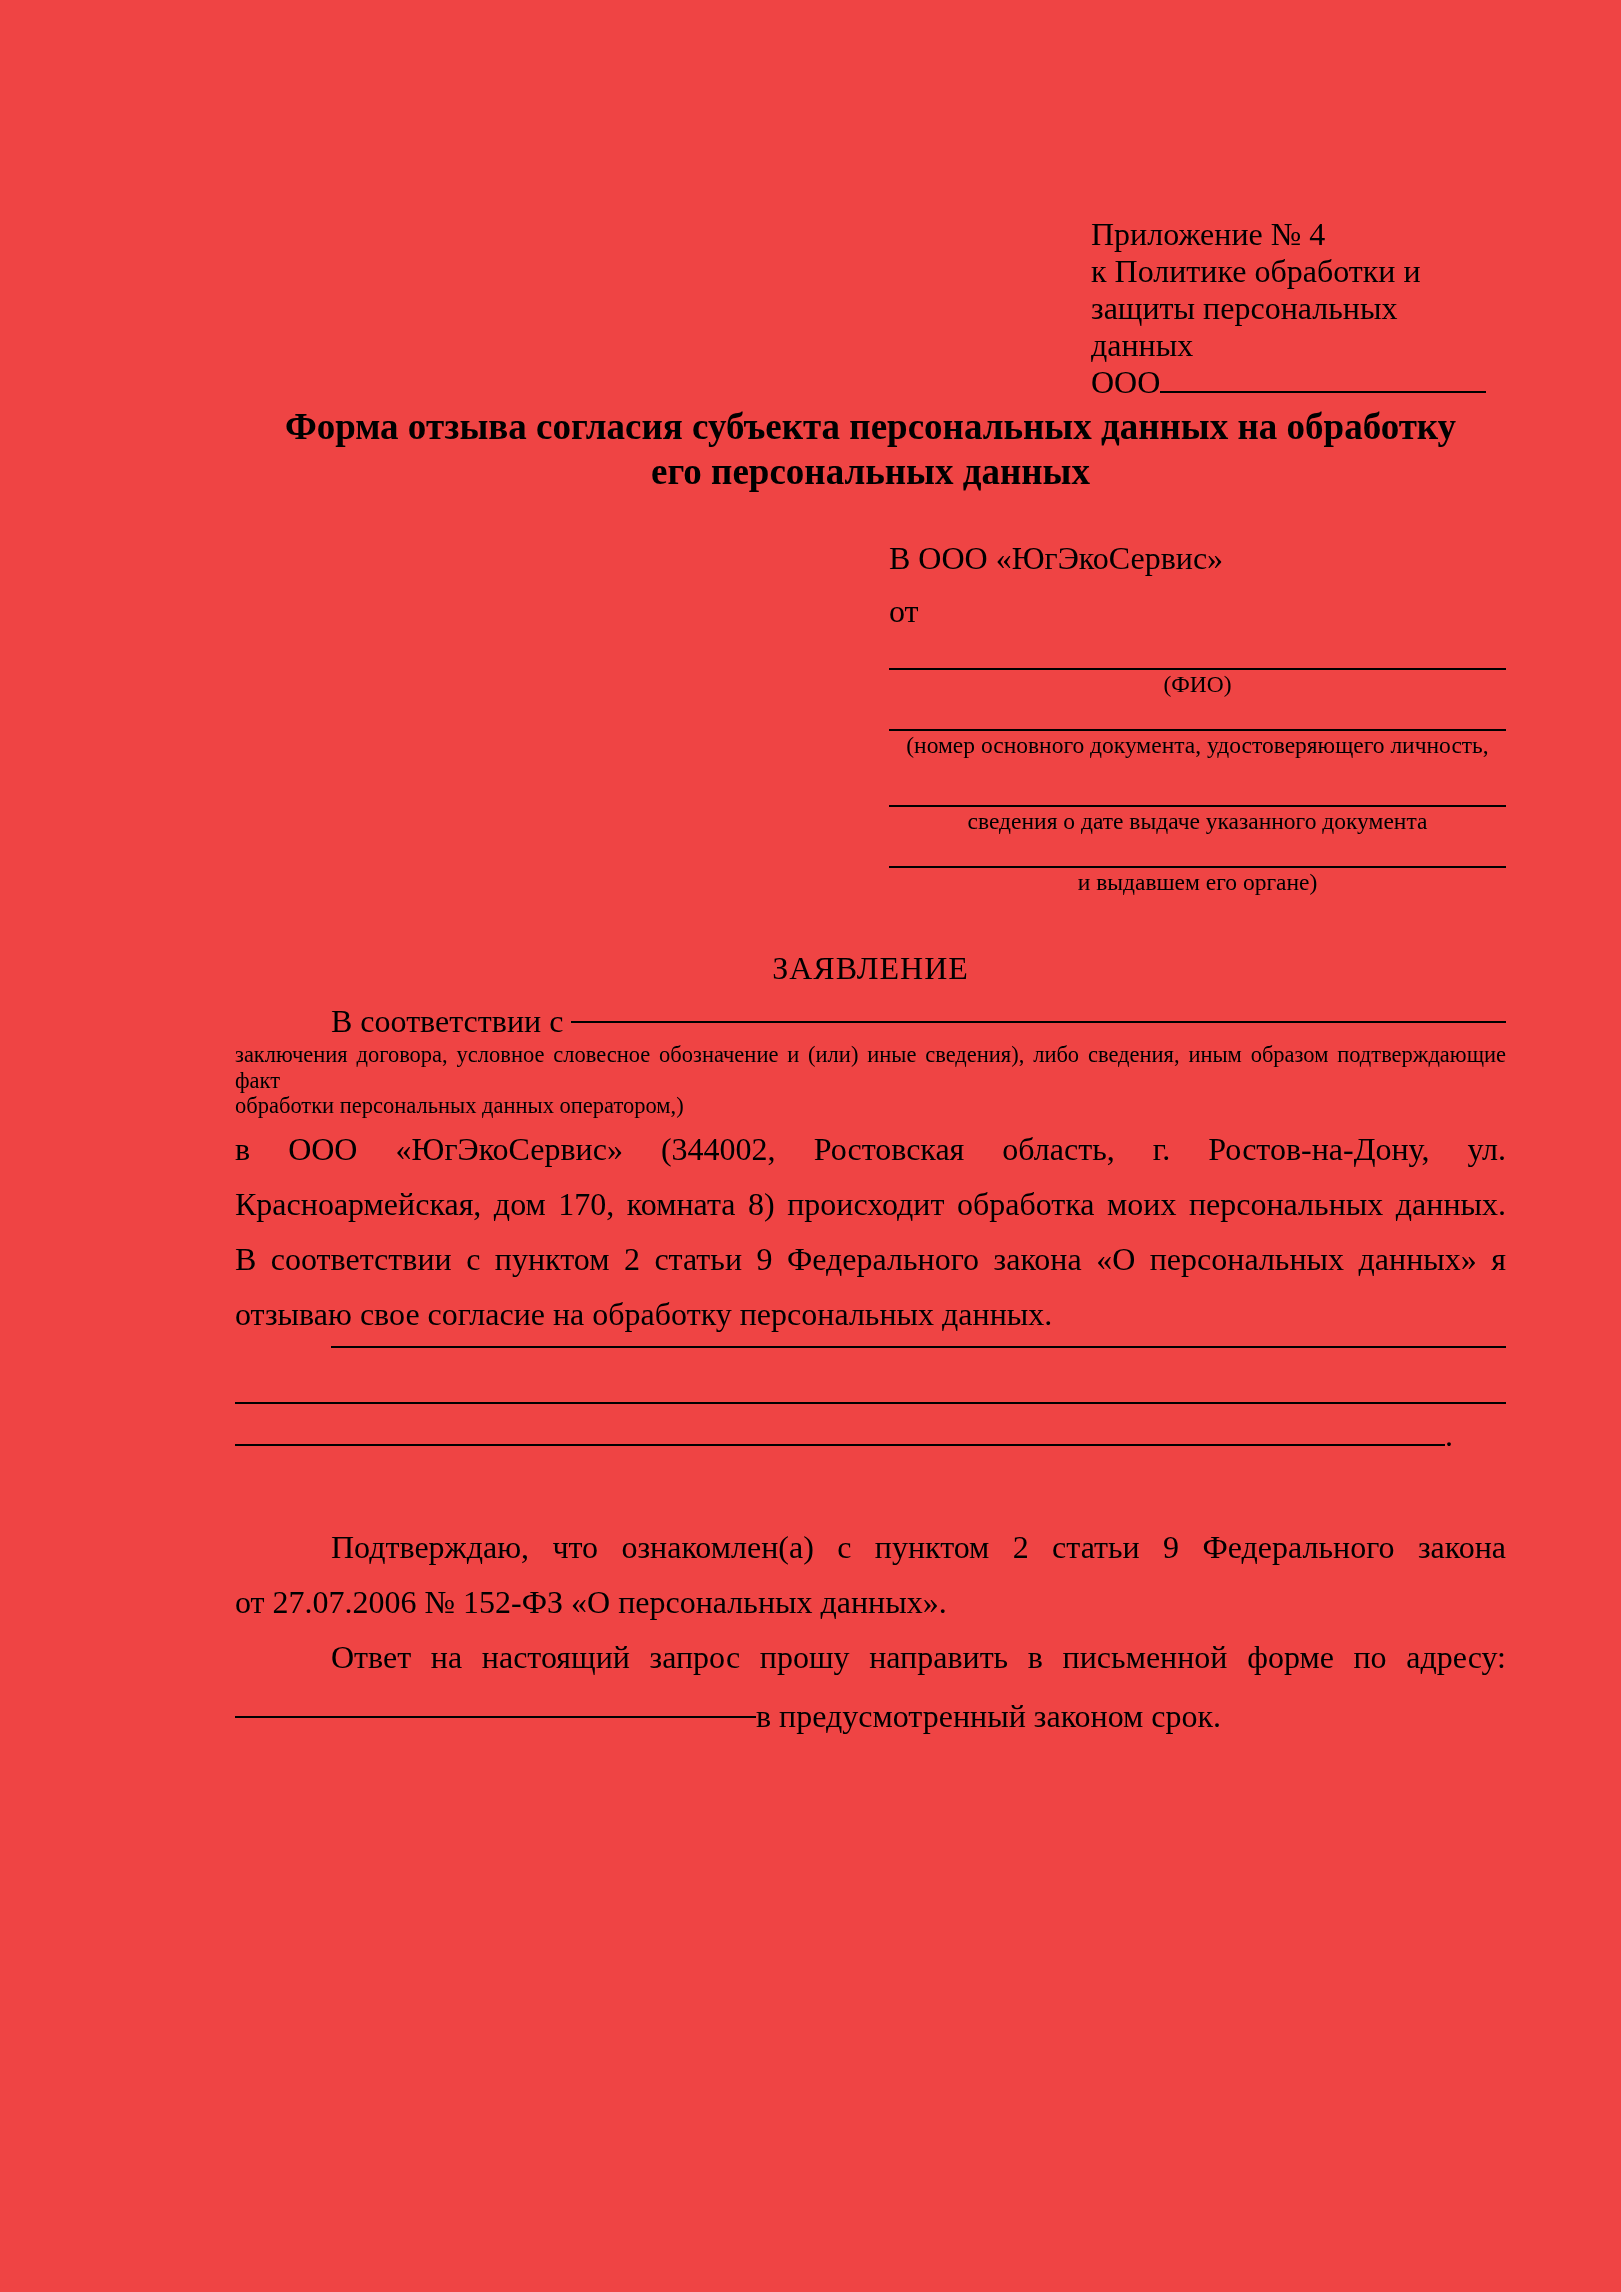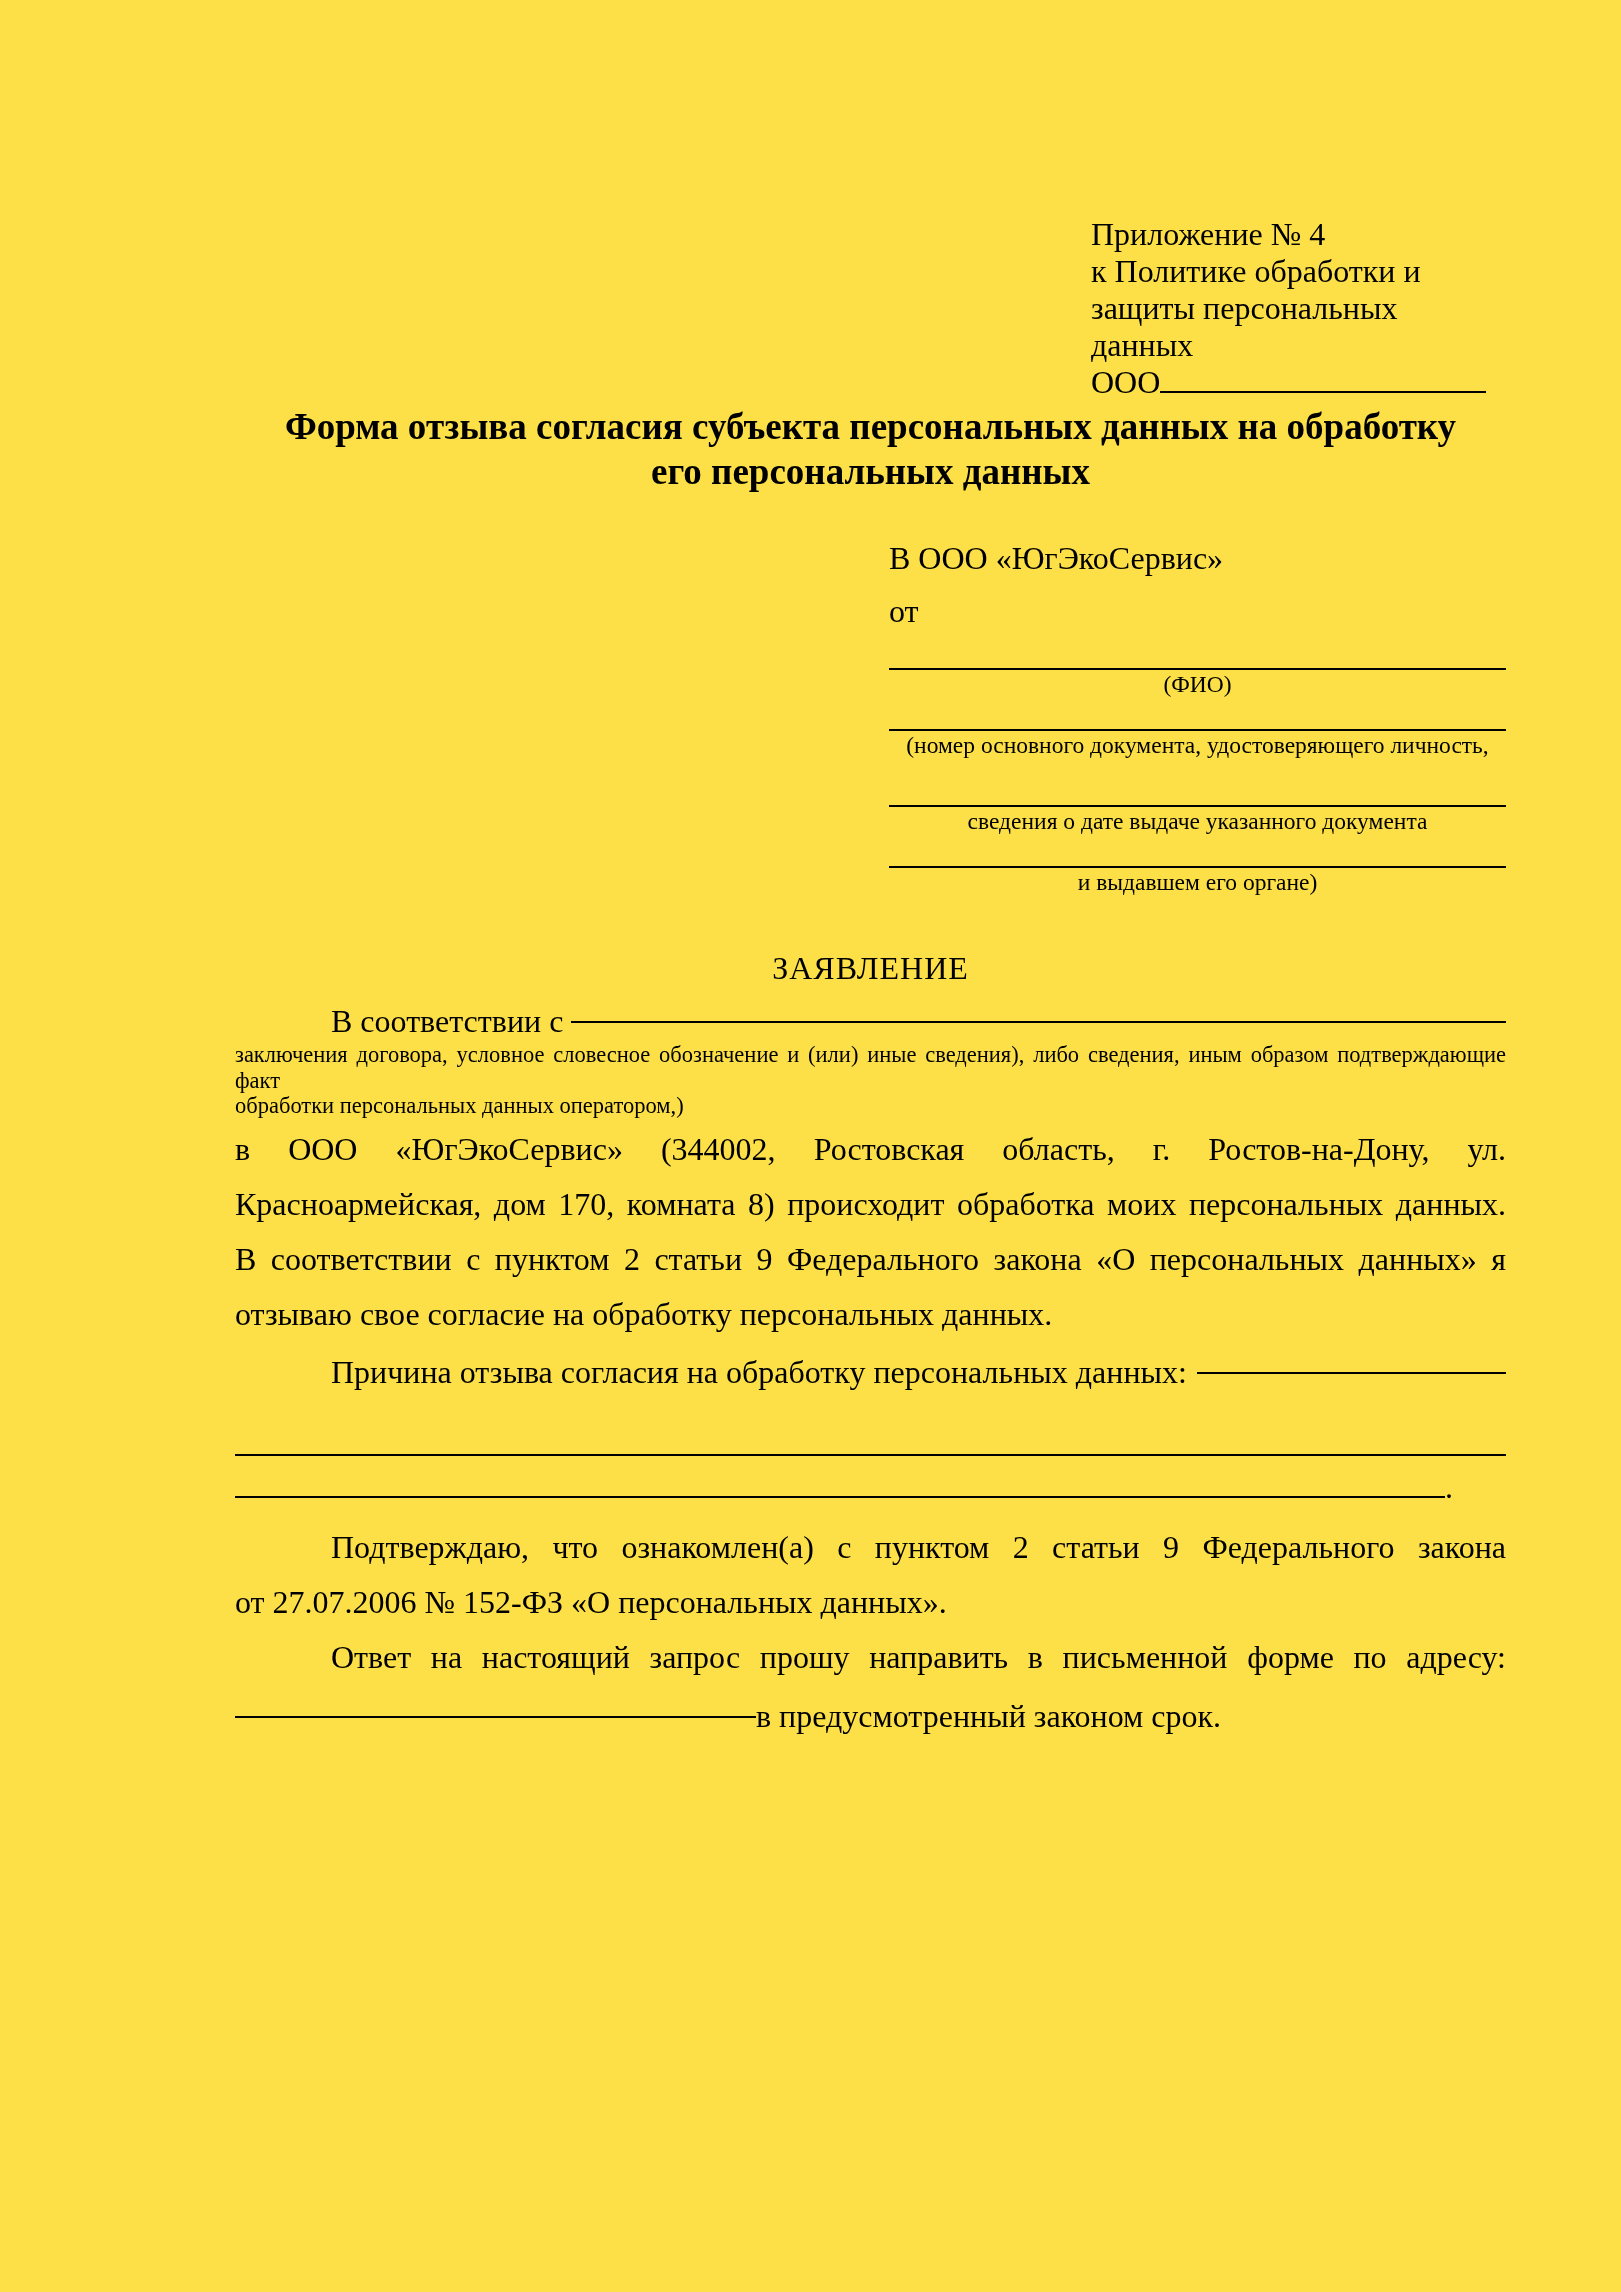--- a/index.html
+++ b/index.html
@@ -1,20 +1,20 @@
 <!DOCTYPE html>
 <html><head>
 <meta charset="utf-8">
 <style>
   * { margin:0; padding:0; box-sizing:border-box; }
   html,body { background:#888; }
   .page {
     position:relative;
     width:1621px; height:2293px;
-    background:#fde047;
+    background:#ef4444;
     font-family:"Liberation Serif", serif;
     color:#000;
     margin:0 auto;
     overflow:hidden;
   }
   .abs { position:absolute; }
   .col { position:absolute; left:235px; width:1271px; }
   
   .header-block { left:1091px; top:216px; width:416px; font-size:32px; line-height:37px; }
   .company-blank { display:inline-block; width:326px; border-bottom:2.9px solid #000; height:3.9px; }
@@ -97,21 +97,20 @@
 
   <div class="col para">
     <div class="jline">в ООО «ЮгЭкоСервис» (344002, Ростовская область, г. Ростов-на-Дону, ул.</div>
     <div class="jline">Красноармейская, дом 170, комната 8) происходит обработка моих персональных данных.</div>
     <div class="jline">В соответствии с пунктом 2 статьи 9 Федерального закона «О персональных данных» я</div>
     <div>отзываю свое согласие на обработку персональных данных.</div>
   </div>
 
   <div class="col reason-block">
     <div class="reason-row1 flex-row">
-      <span class="txt">Причина отзыва согласия на обработку персональных данных:</span>
       <span class="fill-line"></span>
     </div>
     <div class="reason-blank2"></div>
     <div class="reason-row3"><span class="inline-blank" style="width:1210px;"></span><span>.</span></div>
   </div>
 
   <div class="col confirm-block">
     <div class="jline ind">Подтверждаю, что ознакомлен(а) с пунктом 2 статьи 9 Федерального закона</div>
     <div>от 27.07.2006 № 152-ФЗ «О персональных данных».</div>
   </div>

